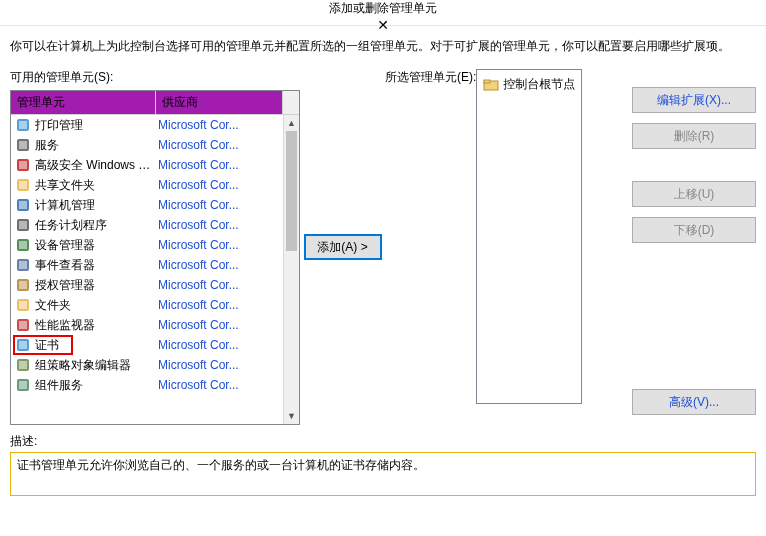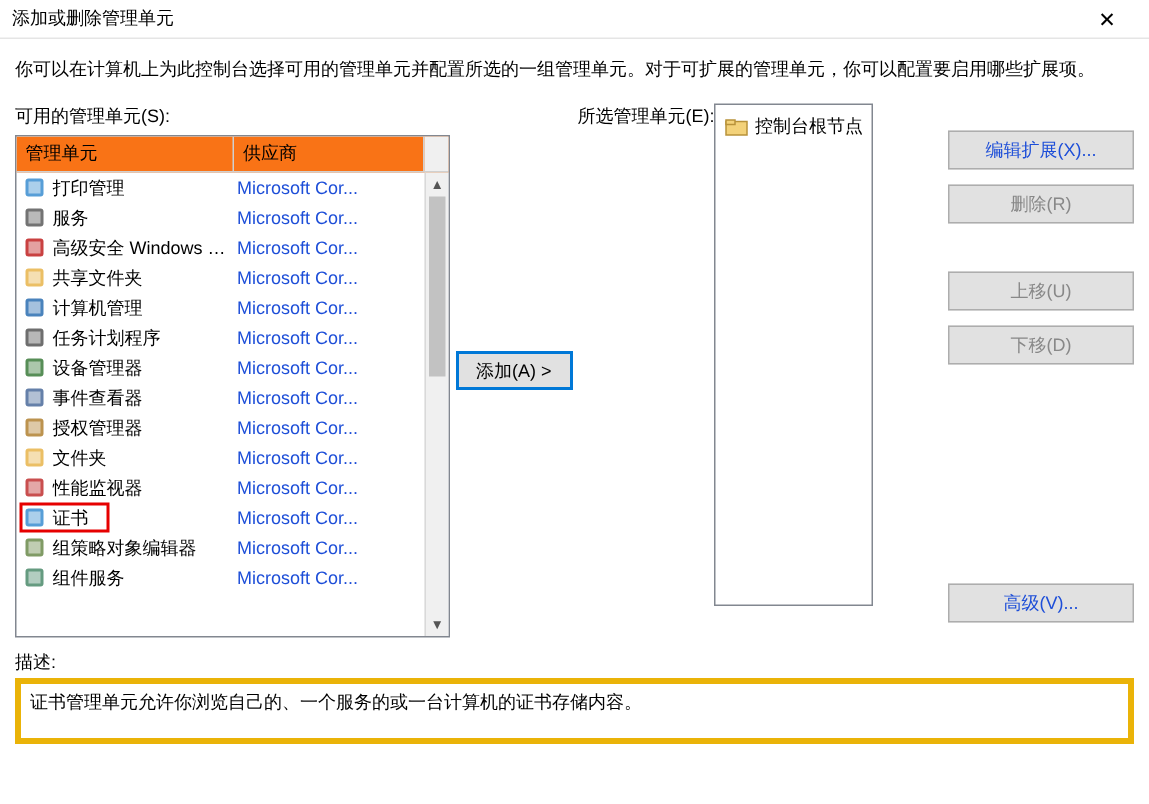--- a/index.html
+++ b/index.html
@@ -13,20 +13,21 @@
     height: 536px;
     overflow: hidden;
     position: relative;
   }
   .titlebar {
     height: 26px;
     display: flex;
     align-items: center;
     padding: 0 8px;
     border-bottom: 1px solid #e5e5e5;
+    flex-direction: column;
   }
   .titlebar .title { flex: 1; }
   .close-btn {
     width: 40px; height: 20px;
     display: flex; align-items: center; justify-content: center;
     font-size: 14px; cursor: default;
   }
   .instruction {
     padding: 12px 10px 6px 10px;
   }
@@ -43,21 +44,21 @@
   .section-label { margin-bottom: 4px; }
   .listbox {
     border: 1px solid #828790;
     height: 335px;
     background: #fff;
     overflow: hidden;
     display:flex; flex-direction:column;
   }
   .list-header {
     display:flex;
-    background:#f97316;
+    background:#a21caf;
     border-bottom:1px solid #d0d0d0;
     font-size:12px;
   }
   .list-header .hcell {
     padding: 3px 6px;
     border-right:1px solid #d0d0d0;
   }
   .hcell.name { width: 145px; }
   .hcell.vendor { flex:1; }
   .hcell.sb { width:16px; border-right:none; background:#f0f0f0;}
@@ -118,21 +119,21 @@
     width:78px; height:26px;
     border:2px solid #0078d7;
     background:#e1e1e1;
     display:flex;align-items:center;justify-content:center;
     font-size:12px;
   }
   .spacer { flex:1; }
   .desc-label { padding: 8px 10px 2px 10px;}
   .desc-box {
     margin:0 10px;
-    border:4px solid #eab308;
+    border:1px solid #eab308;
     height:44px;
     padding:4px 6px;
     font-size:12px;
   }
   
   .ic svg { width:14px; height:14px; }
 </style>
 </head>
 <body>
 

